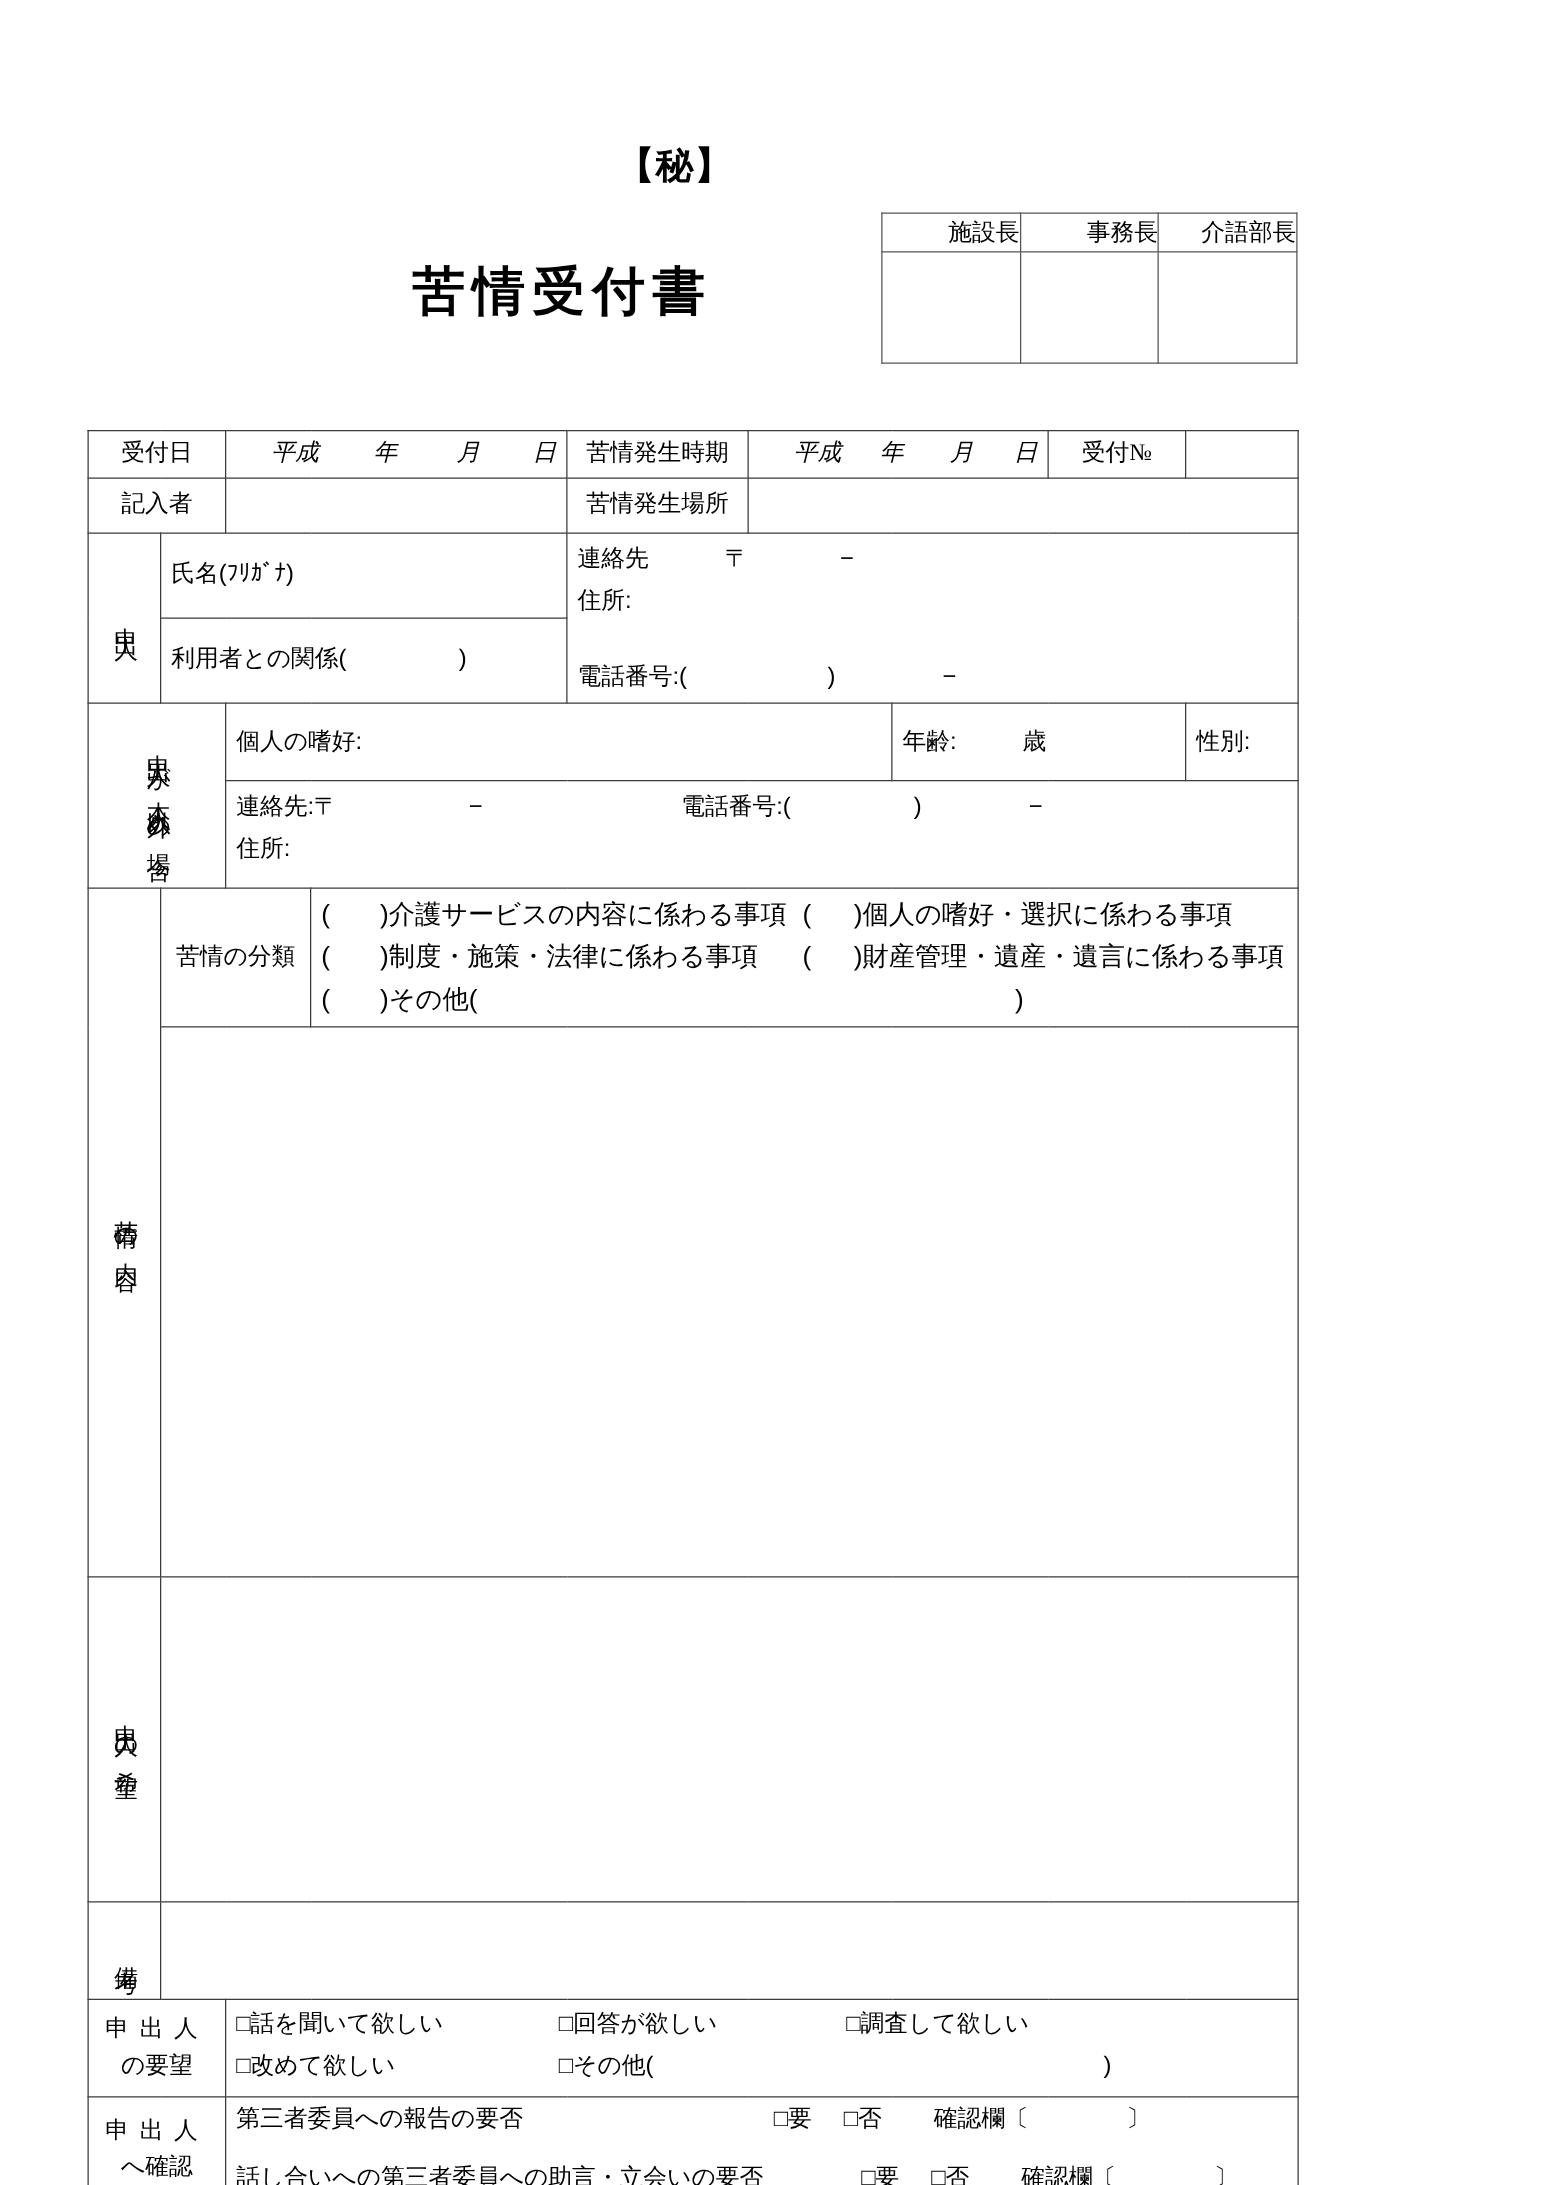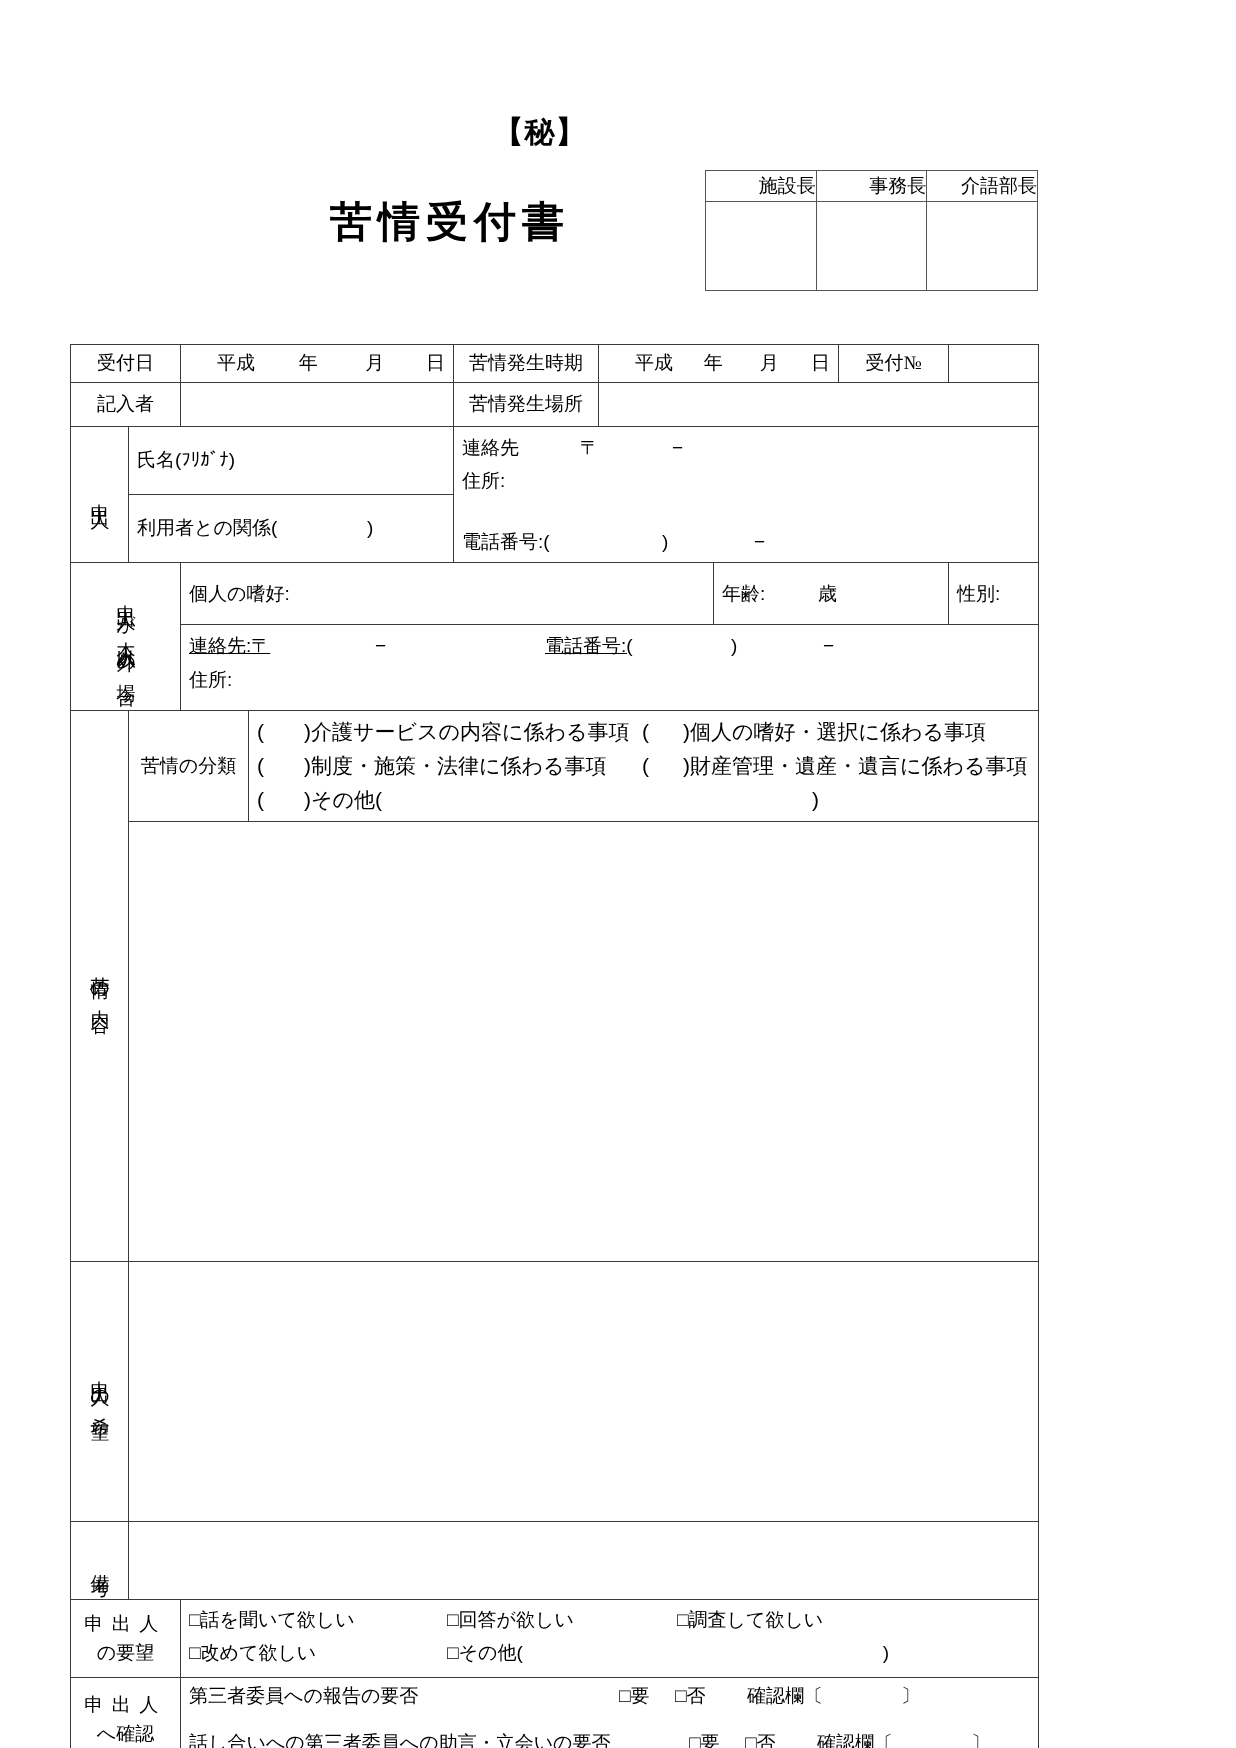--- a/index.html
+++ b/index.html
@@ -30,21 +30,21 @@
     top: 112px;
     width: 1080px;
     text-align: center;
     font-size: 30px;
     font-weight: bold;
     letter-spacing: 1px;
   }
   .doc-title {
     position: absolute;
     left: 0;
-    top: 194px;
+    top: 205px;
     width: 900px;
     text-align: center;
     font-size: 42px;
     font-weight: bold;
     letter-spacing: 6px;
   }
 
   
   .approval {
     position: absolute;
@@ -99,20 +99,21 @@
     line-height: 1.1;
   }
 
   .spaced { letter-spacing: 0.45em; }
   .wide-gap { display: inline-block; }
 
   .date-line {
     display: flex;
     gap: 0;
     padding-left: 28px;
+    font-style: italic;
   }
   .date-line span { display: inline-block; }
   .d-era { width: 86px; }
   .d-y   { width: 70px; }
   .d-m   { width: 64px; }
 
   .pad-l { padding-left: 16px; }
 
   .cls-row { font-size: 21px; line-height: 1.62; white-space: nowrap; }
   .cls-col-a { display: inline-block; width: 385px; }
@@ -125,21 +126,21 @@
   .conf-line { white-space: nowrap; font-size: 19px; }
   .conf-q { display: inline-block; width: 430px; }
   .conf-q2 { display: inline-block; width: 500px; }
   .conf-opt { display: inline-block; width: 56px; }
 
   .contact-block { line-height: 1.75; }
   .seg { display: inline-block; }
   .s-renraku { width: 118px; }
   .s-post    { width: 92px; }
   .s-tel     { width: 200px; }
-  .s-tel2    { width: 186px; text-decoration: underline; }
+  .s-tel2    { width: 186px; }
   .s-paren   { width: 92px; }
 </style>
 </head>
 <body>
 
 <div class="page">
 
   <div class="secret-mark">【秘】</div>
   <div class="doc-title">苦情受付書</div>
 

